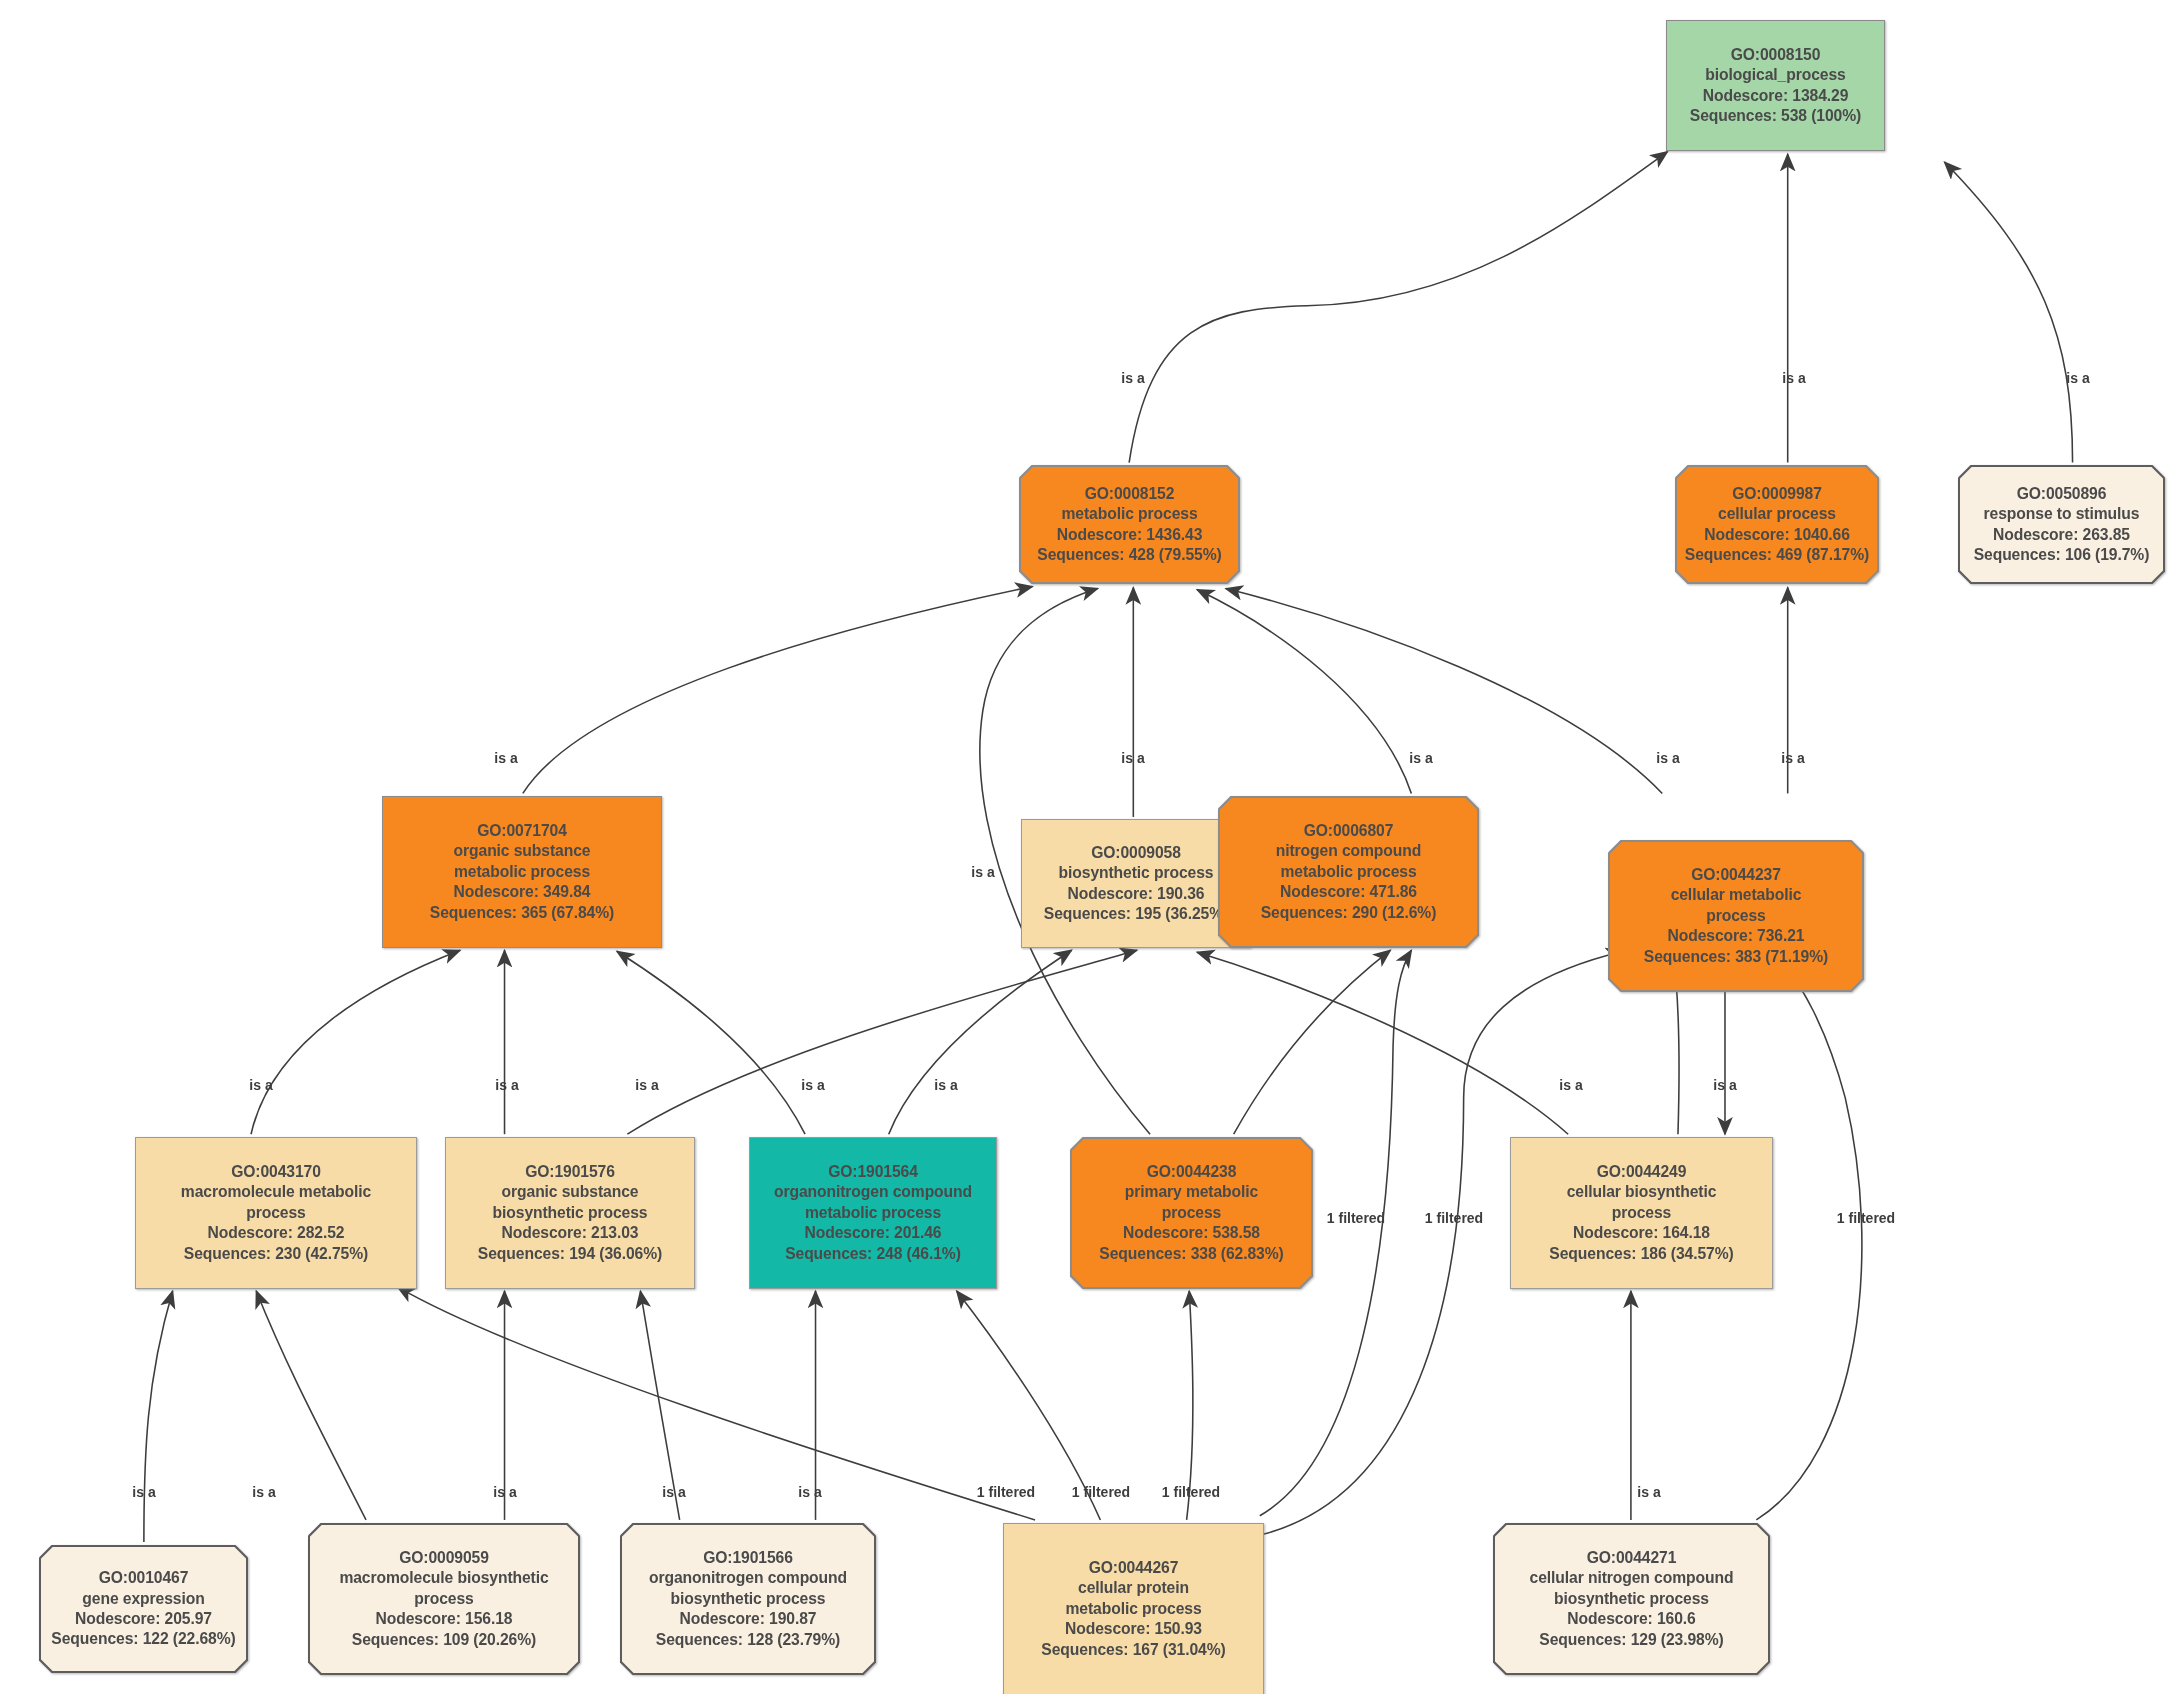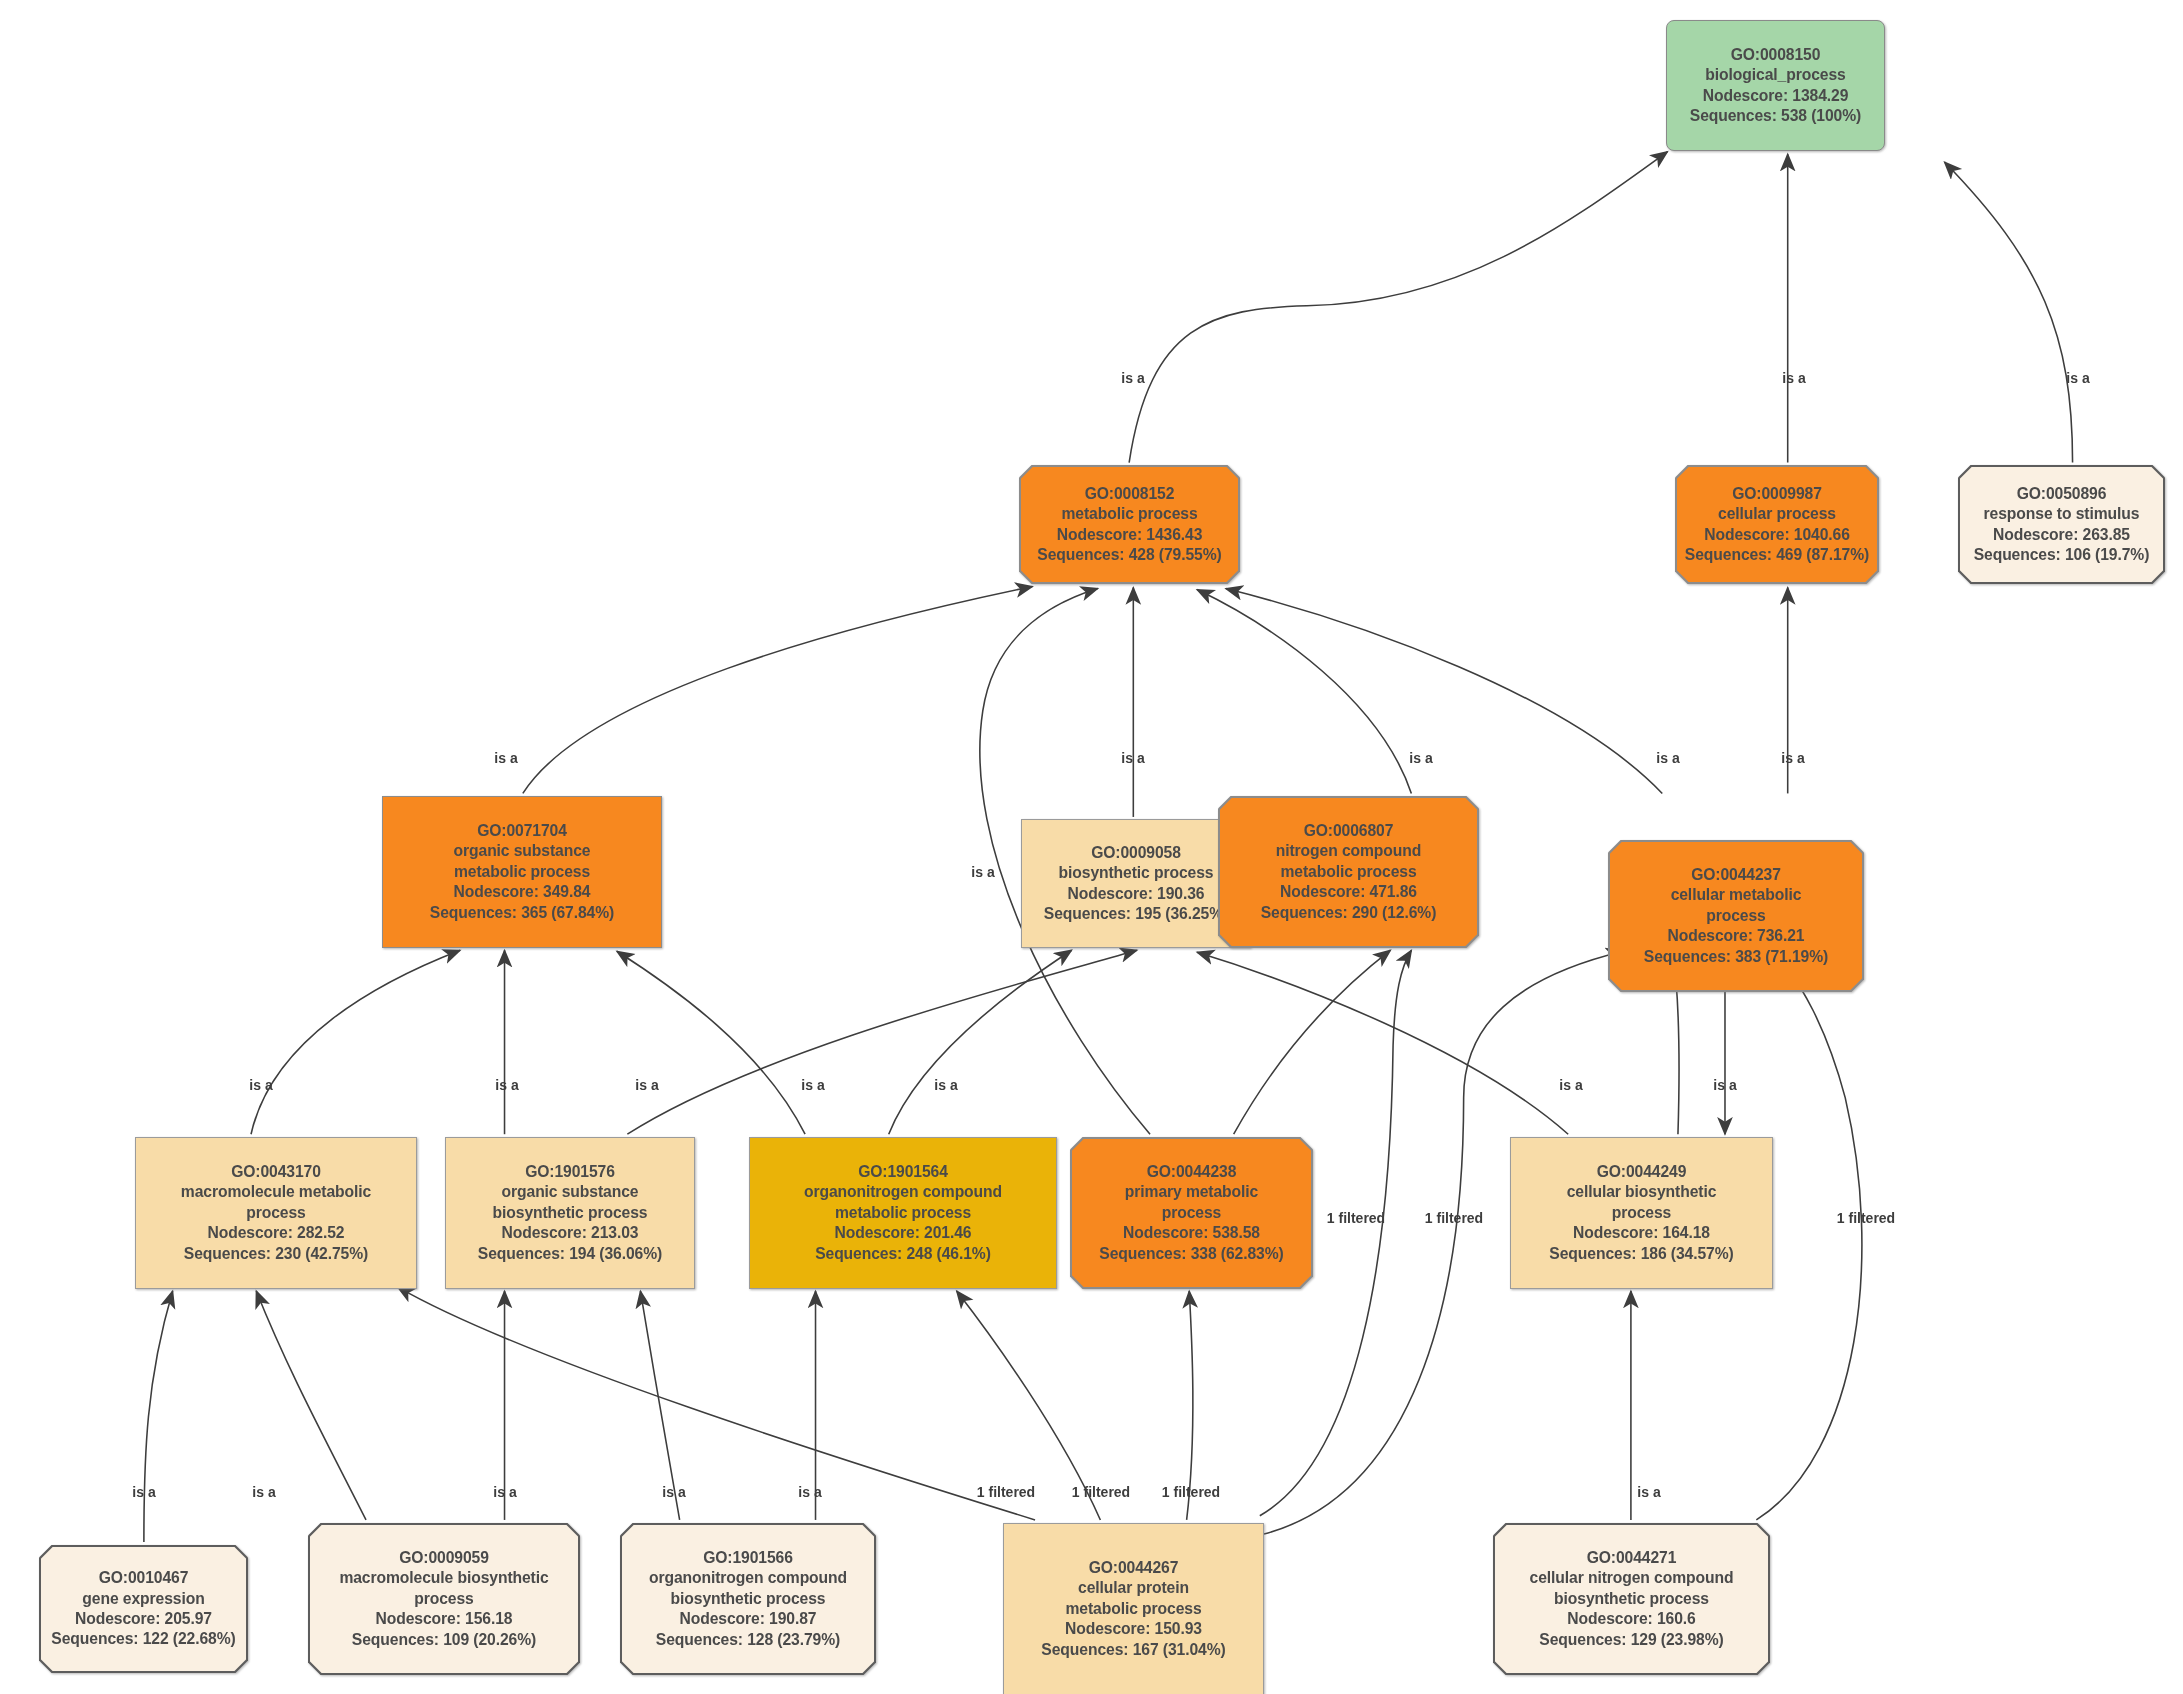--- a/index.html
+++ b/index.html
@@ -96,21 +96,21 @@
         <path d="M 1980 2908 C 1600 2790 1000 2600 760 2462" fill="none" stroke="#3d3d3d" stroke-width="3" marker-end="url(#ah)"></path>
         <path d="M 2105 2908 C 2030 2740 1900 2560 1830 2470" fill="none" stroke="#3d3d3d" stroke-width="3" marker-end="url(#ah)"></path>
         <path d="M 2270 2908 C 2290 2740 2280 2560 2275 2470" fill="none" stroke="#3d3d3d" stroke-width="3" marker-end="url(#ah)"></path>
         <path d="M 2410 2900 C 2600 2790 2660 2400 2665 2000 C 2668 1900 2680 1850 2700 1818" fill="none" stroke="#3d3d3d" stroke-width="3" marker-end="url(#ah)"></path>
         <path d="M 2418 2935 C 2700 2860 2800 2500 2800 2100 C 2800 1960 2900 1870 3105 1820" fill="none" stroke="#3d3d3d" stroke-width="3" marker-end="url(#ah)"></path>
         <path d="M 3120 2908 L 3120 2470" fill="none" stroke="#3d3d3d" stroke-width="3" marker-end="url(#ah)"></path>
         <path d="M 3360 2908 C 3560 2780 3600 2400 3530 2100 C 3490 1950 3440 1880 3400 1820" fill="none" stroke="#3d3d3d" stroke-width="3" marker-end="url(#ah)"></path>
       </g>
   </svg>
   <div id="nodes">
-      <div class="node" style="left: 1666px; top: 20px; width: 219px; height: 131px; background: rgb(165, 214, 168); border-color: rgb(138, 138, 138); border-radius: 8px;">
+      <div class="node" style="left: 1666px; top: 20px; width: 219px; height: 131px; background: rgb(165, 214, 168); border-color: rgb(138, 138, 138);">
         <div class="rect-text">
           <span class="ln ">GO:0008150</span>
           <span class="ln ">biological_process</span>
           <span class="ln ">Nodescore: 1384.29</span>
           <span class="ln ">Sequences: 538 (100%)</span>
         </div>
       </div>
       <div class="node" style="left: 1019px; top: 465px; width: 221px; height: 119px; border: none; background: transparent;">
         <div class="oct-border" style="background: rgb(140, 140, 140);"></div>
         <div class="oct-shape" style="background: rgb(247, 136, 31); inset: 1.6px; width: calc(100% - 3.1px); height: calc(100% - 3.1px);"></div>
@@ -191,21 +191,21 @@
       </div>
       <div class="node" style="left: 445px; top: 1137px; width: 250px; height: 152px; background: rgb(248, 220, 168); border-color: rgb(155, 155, 155);">
         <div class="rect-text">
           <span class="ln ">GO:1901576</span>
           <span class="ln ">organic substance</span>
           <span class="ln ">biosynthetic process</span>
           <span class="ln ">Nodescore: 213.03</span>
           <span class="ln ">Sequences: 194 (36.06%)</span>
         </div>
       </div>
-      <div class="node" style="left: 749px; top: 1137px; width: 308px; height: 152px; background: #eab308; border-color: rgb(155, 155, 155);">
+      <div class="node" style="left: 749px; top: 1137px; width: 248px; height: 152px; background: #14b8a6; border-color: rgb(155, 155, 155);">
         <div class="rect-text">
           <span class="ln ">GO:1901564</span>
           <span class="ln ">organonitrogen compound</span>
           <span class="ln ">metabolic process</span>
           <span class="ln ">Nodescore: 201.46</span>
           <span class="ln ">Sequences: 248 (46.1%)</span>
         </div>
       </div>
       <div class="node" style="left: 1070px; top: 1137px; width: 243px; height: 152px; border: none; background: transparent;">
         <div class="oct-border" style="background: rgb(140, 140, 140);"></div>

